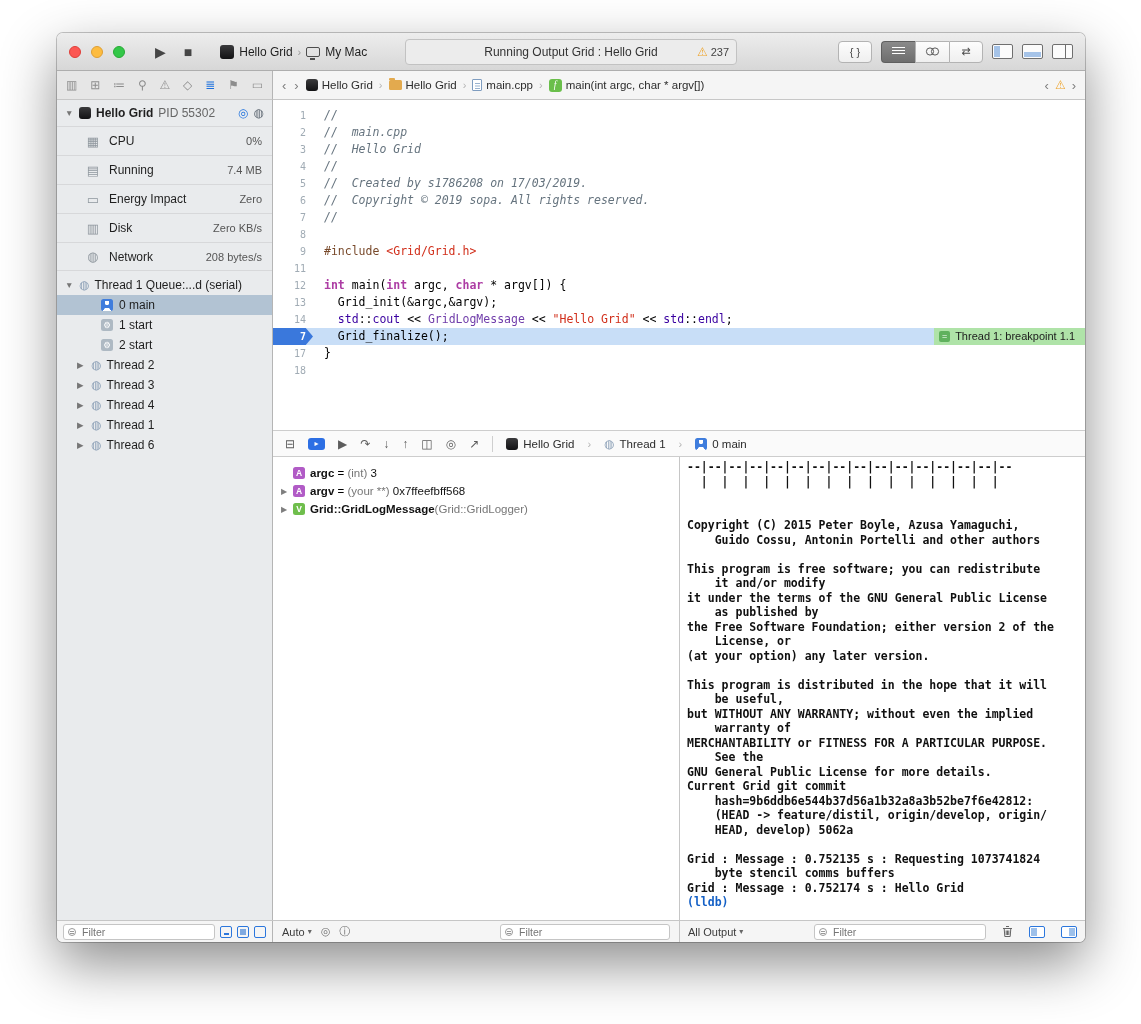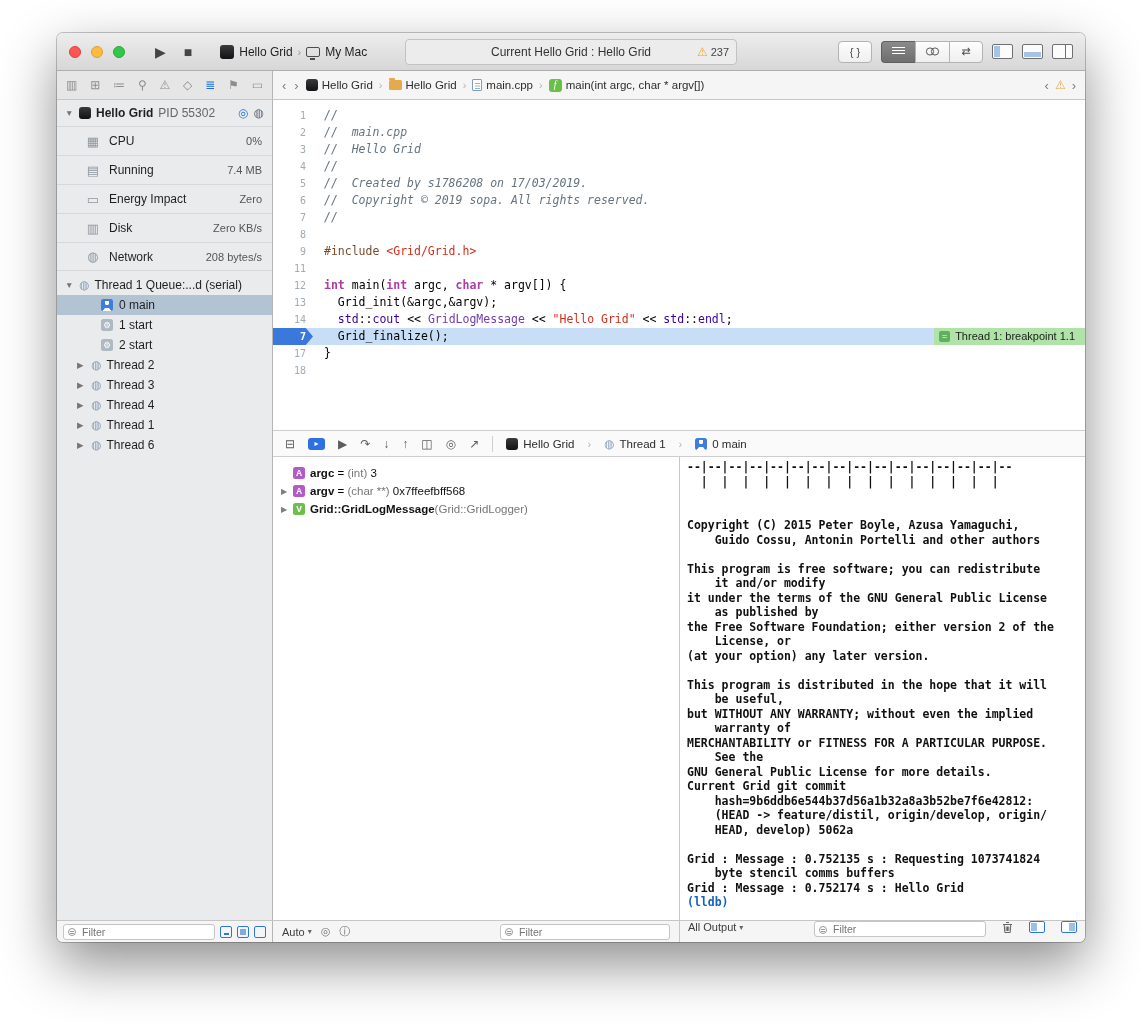--- a/index.html
+++ b/index.html
@@ -116,21 +116,21 @@
   .vname{font-weight:700;color:#111}
   .vtype{color:#777}
   .vval{color:#111}
   .console{flex:1;padding:3px 0 0 7px;overflow:hidden}
   .console pre{font-family:"DejaVu Sans Mono",monospace;font-size:11.5px;font-weight:bold;line-height:14.5px;color:#101010;white-space:pre}
   .lldb{color:#1460c6}
   
   .bottombar{position:absolute;left:0;bottom:0;right:0;height:22px;background:#f5f5f5;border-top:1px solid #c6c6c6;border-radius:0 0 6px 6px;display:flex;font-size:11px;color:#3c3c3c}
   .bb-side{width:216px;border-right:1px solid #b5b5b5;display:flex;align-items:center;gap:5px;padding:0 6px}
   .bb-vars{width:407px;border-right:1px solid #c6c6c6;display:flex;align-items:center;gap:9px;padding:0 9px}
-  .bb-console{flex:1;display:flex;align-items:flex-start;gap:16px;padding:0 8px}
+  .bb-console{flex:1;display:flex;align-items:center;gap:16px;padding:0 8px}
   .ffield{position:relative;height:16px;background:#fff;border:1px solid #c5c5c5;border-radius:3px;display:flex;align-items:center;flex:0 0 auto}
   .ffield input{border:none;outline:none;background:transparent;width:100%;font-size:10.5px;font-family:"Liberation Sans",sans-serif;color:#333;padding-left:18px}
   .filtico{position:absolute;left:4px;top:3.5px;width:8px;height:8px;border:1px solid #9a9a9a;border-radius:50%}
   .filtico::after{content:"";position:absolute;left:1px;right:1px;top:2px;height:1px;background:#9a9a9a;box-shadow:0 2px 0 #9a9a9a}
   .popup{display:flex;align-items:center;gap:3px}
   .popup .caret{font-size:8px;color:#666}
   .smico{color:#6b6b6b;font-size:11px}
   .blueico{width:12px;height:12px;border:1px solid #2c77dd;border-radius:2px;position:relative;display:inline-block}
   .blueico.dotted::before{content:"";position:absolute;left:2.5px;right:2.5px;bottom:2px;height:2px;background:#2c77dd}
   .blueico.filled::before{content:"";position:absolute;left:2px;right:2px;top:2px;bottom:2px;background:#7fa9e0}
@@ -150,21 +150,21 @@
     <span class="tbtn run">▶</span>
     <span class="tbtn">■</span>
     <span class="scheme">
       <span class="appicon"></span>
       <span>Hello Grid</span>
       <span class="chev">›</span>
       <span class="screenicon"></span>
       <span>My Mac</span>
     </span>
     <span class="statuspill">
-      <span>Current Hello Grid : Hello Grid</span>
+      <span>Running Output Grid : Hello Grid</span>
       <span class="pillwarn">
         <span class="warnglyph">⚠</span>
         <span>237</span>
       </span>
     </span>
     <span class="tb-right">
       <span class="sqbtn">{ }</span>
       <span class="seg">
         <span class="sqbtn sel">
             <span class="lines-ic"></span>
@@ -360,21 +360,21 @@
       <span class="dbcrumb">
         <span class="personicon"></span>
         <span>0 main</span>
       </span>
     </div>
 
     <div class="debugsplit">
       <div class="variables">
         <div>
             <div class="varrow"><span class="vdisc"></span><span class="vbadge bA">A</span><span class="vname">argc</span> = <span class="vtype">(int)</span><span class="vval"> 3</span></div>
-            <div class="varrow"><span class="vdisc">▶</span><span class="vbadge bA">A</span><span class="vname">argv</span> = <span class="vtype">(char **)</span><span class="vval"> 0x7ffeefbff568</span></div>
+            <div class="varrow"><span class="vdisc">▶</span><span class="vbadge bA">A</span><span class="vname">argv</span> = <span class="vtype">(your **)</span><span class="vval"> 0x7ffeefbff568</span></div>
             <div class="varrow"><span class="vdisc">▶</span><span class="vbadge bV">V</span><span class="vname">Grid::GridLogMessage</span> <span class="vtype">(Grid::GridLogger)</span></div>
           </div>
       </div>
       <div class="console">
         <pre><span>--|--|--|--|--|--|--|--|--|--|--|--|--|--|--|--
   |  |  |  |  |  |  |  |  |  |  |  |  |  |  |
 
 
 Copyright (C) 2015 Peter Boyle, Azusa Yamaguchi,
     Guido Cossu, Antonin Portelli and other authors

